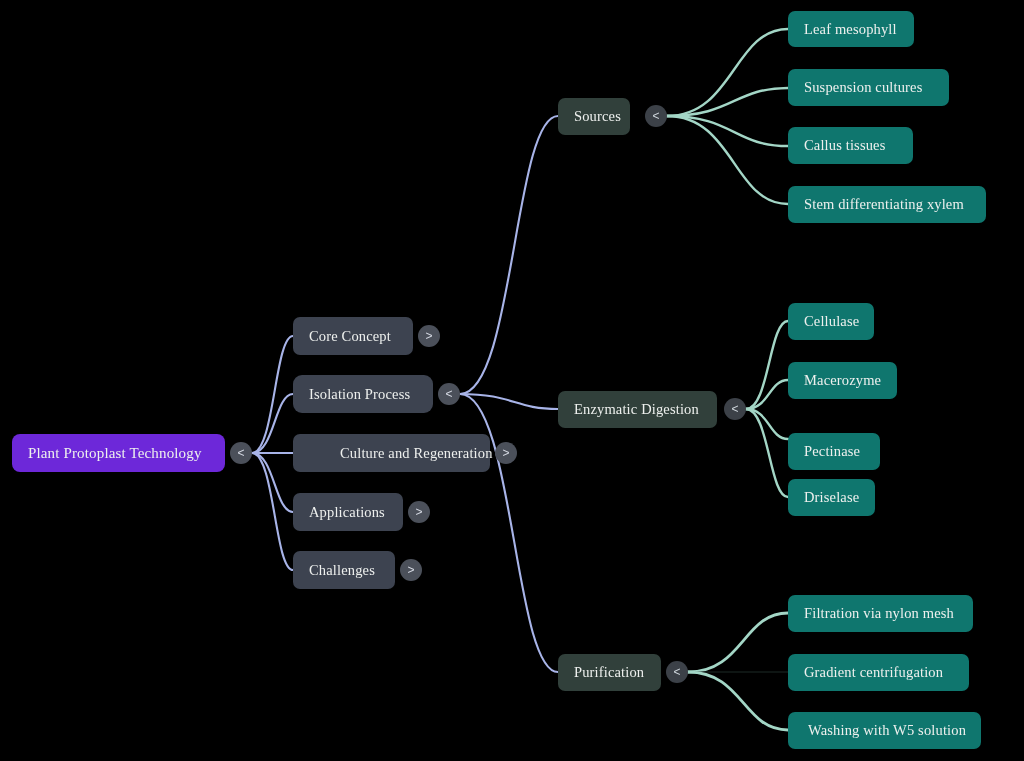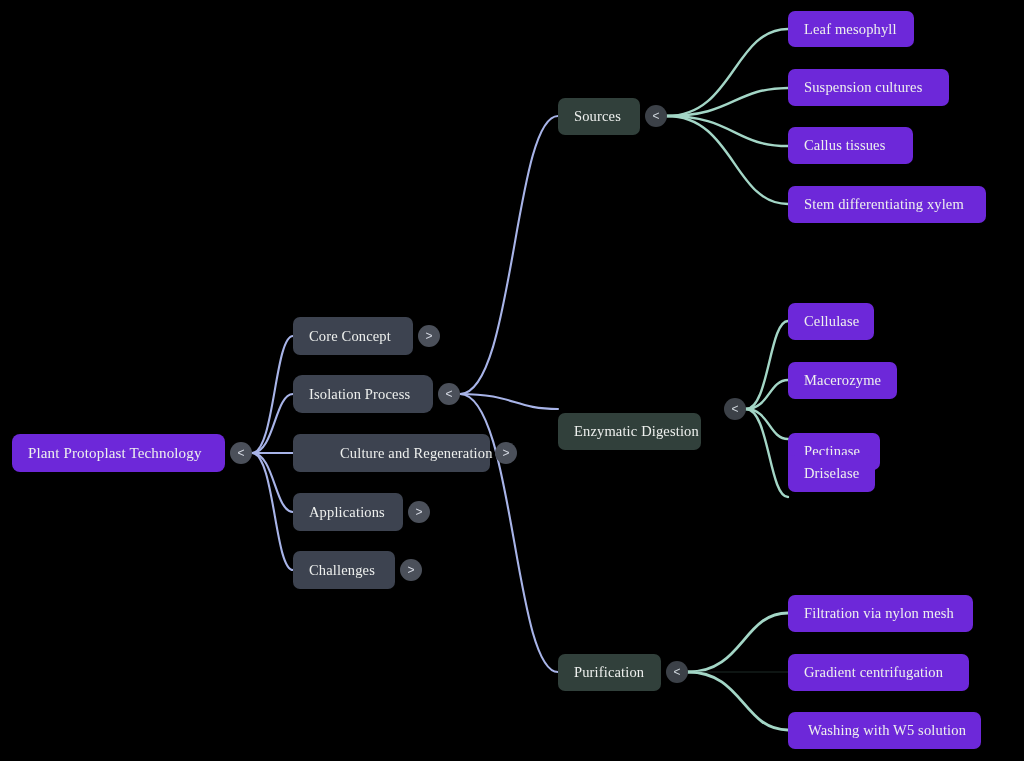--- a/index.html
+++ b/index.html
@@ -43,21 +43,21 @@
     font-size: 15px;
     border-radius: 8px;
   }
   .node.lvl2 {
     background: #3d4350;
   }
   .node.lvl3 {
     background: #31403b;
   }
   .node.leaf {
-    background: #6d28d9;
+    background: #0f766e;
   }
   .toggle {
     position: absolute;
     width: 22px;
     height: 22px;
     border-radius: 50%;
     background: #4b505a;
     color: #d6dae4;
     font-family: "Liberation Sans", sans-serif;
     font-size: 12px;
@@ -134,26 +134,26 @@
   <div class="node lvl2" style="left:293px; top:493px; width:110px; height:38px;">
     <span>Applications</span>
   </div>
   <div class="toggle" style="left:408px; top:501px;">&gt;</div>
 
   <div class="node lvl2" style="left:293px; top:551px; width:102px; height:38px;">
     <span>Challenges</span>
   </div>
   <div class="toggle" style="left:400px; top:559px;">&gt;</div>
 
-  <div class="node lvl3" style="left:558px; top:98px; width:82px; height:37px;">
+  <div class="node lvl3" style="left:558px; top:98px; width:72px; height:37px;">
     <span>Sources</span>
   </div>
   <div class="toggle dark" style="left:645px; top:105px;">&lt;</div>
 
-  <div class="node lvl3" style="left:558px; top:413px; width:143px; height:37px;font-family:Liberation Serif, serif;">
+  <div class="node lvl3" style="left:558px; top:391px; width:159px; height:37px;font-family:Liberation Serif, serif;">
     <span>Enzymatic Digestion</span>
   </div>
   <div class="toggle dark" style="left:724px; top:398px;">&lt;</div>
 
   <div class="node lvl3" style="left:558px; top:654px; width:103px; height:37px;">
     <span>Purification</span>
   </div>
   <div class="toggle dark" style="left:666px; top:661px;">&lt;</div>
 
   <div class="node leaf" style="left:788px; top:11px; width:126px; height:36px;">
@@ -171,21 +171,21 @@
 
   <div class="node leaf" style="left:788px; top:303px; width:86px; height:37px;">
     <span>Cellulase</span>
   </div>
   <div class="node leaf" style="left:788px; top:362px; width:109px; height:37px;">
     <span>Macerozyme</span>
   </div>
   <div class="node leaf" style="left:788px; top:421px; width:92px; height:37px;margin-top:12px;">
     <span>Pectinase</span>
   </div>
-  <div class="node leaf" style="left:788px; top:455px; width:87px; height:37px;">
+  <div class="node leaf" style="left:788px; top:479px; width:87px; height:37px;">
     <span>Driselase</span>
   </div>
 
   <div class="node leaf" style="left:788px; top:595px; width:185px; height:37px;">
     <span>Filtration via nylon mesh</span>
   </div>
   <div class="node leaf" style="left:788px; top:654px; width:181px; height:37px;">
     <span>Gradient centrifugation</span>
   </div>
   <div class="node leaf" style="left:788px; top:712px; width:193px; height:37px;padding-left:20px;">

